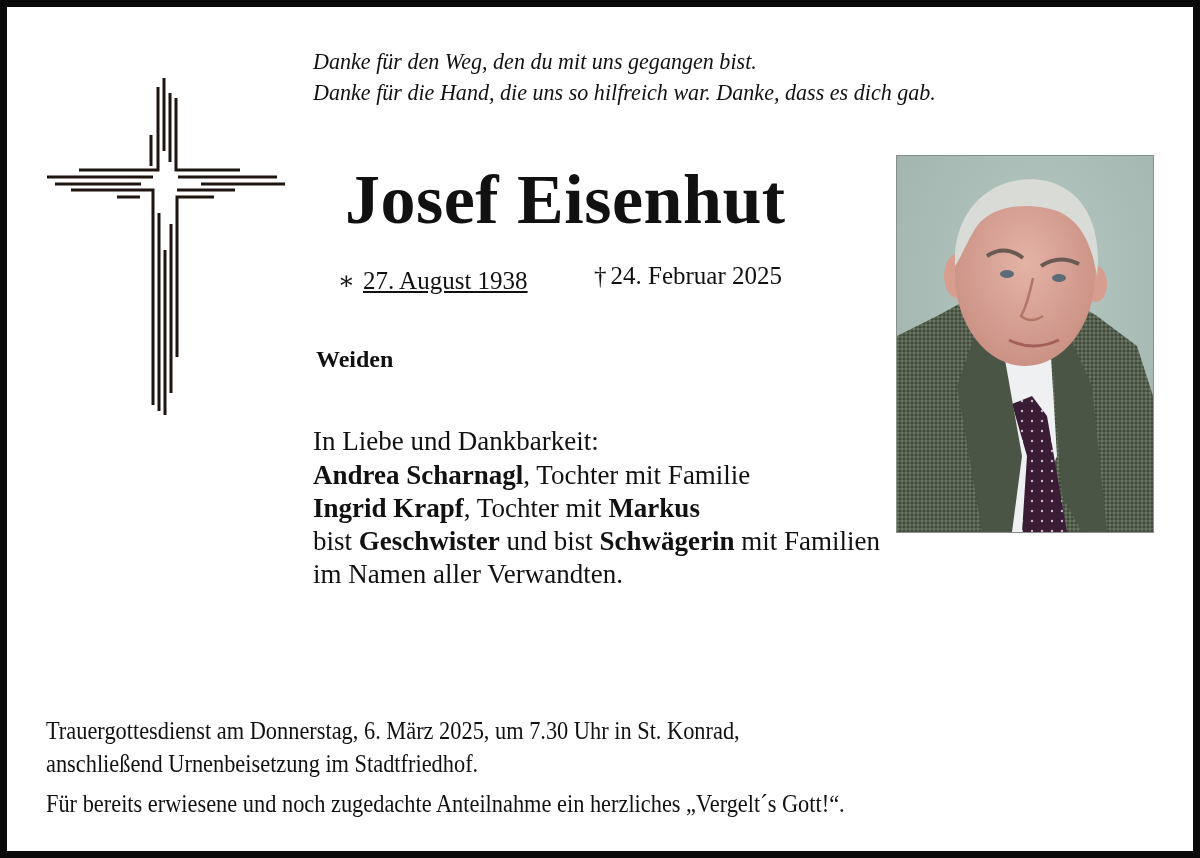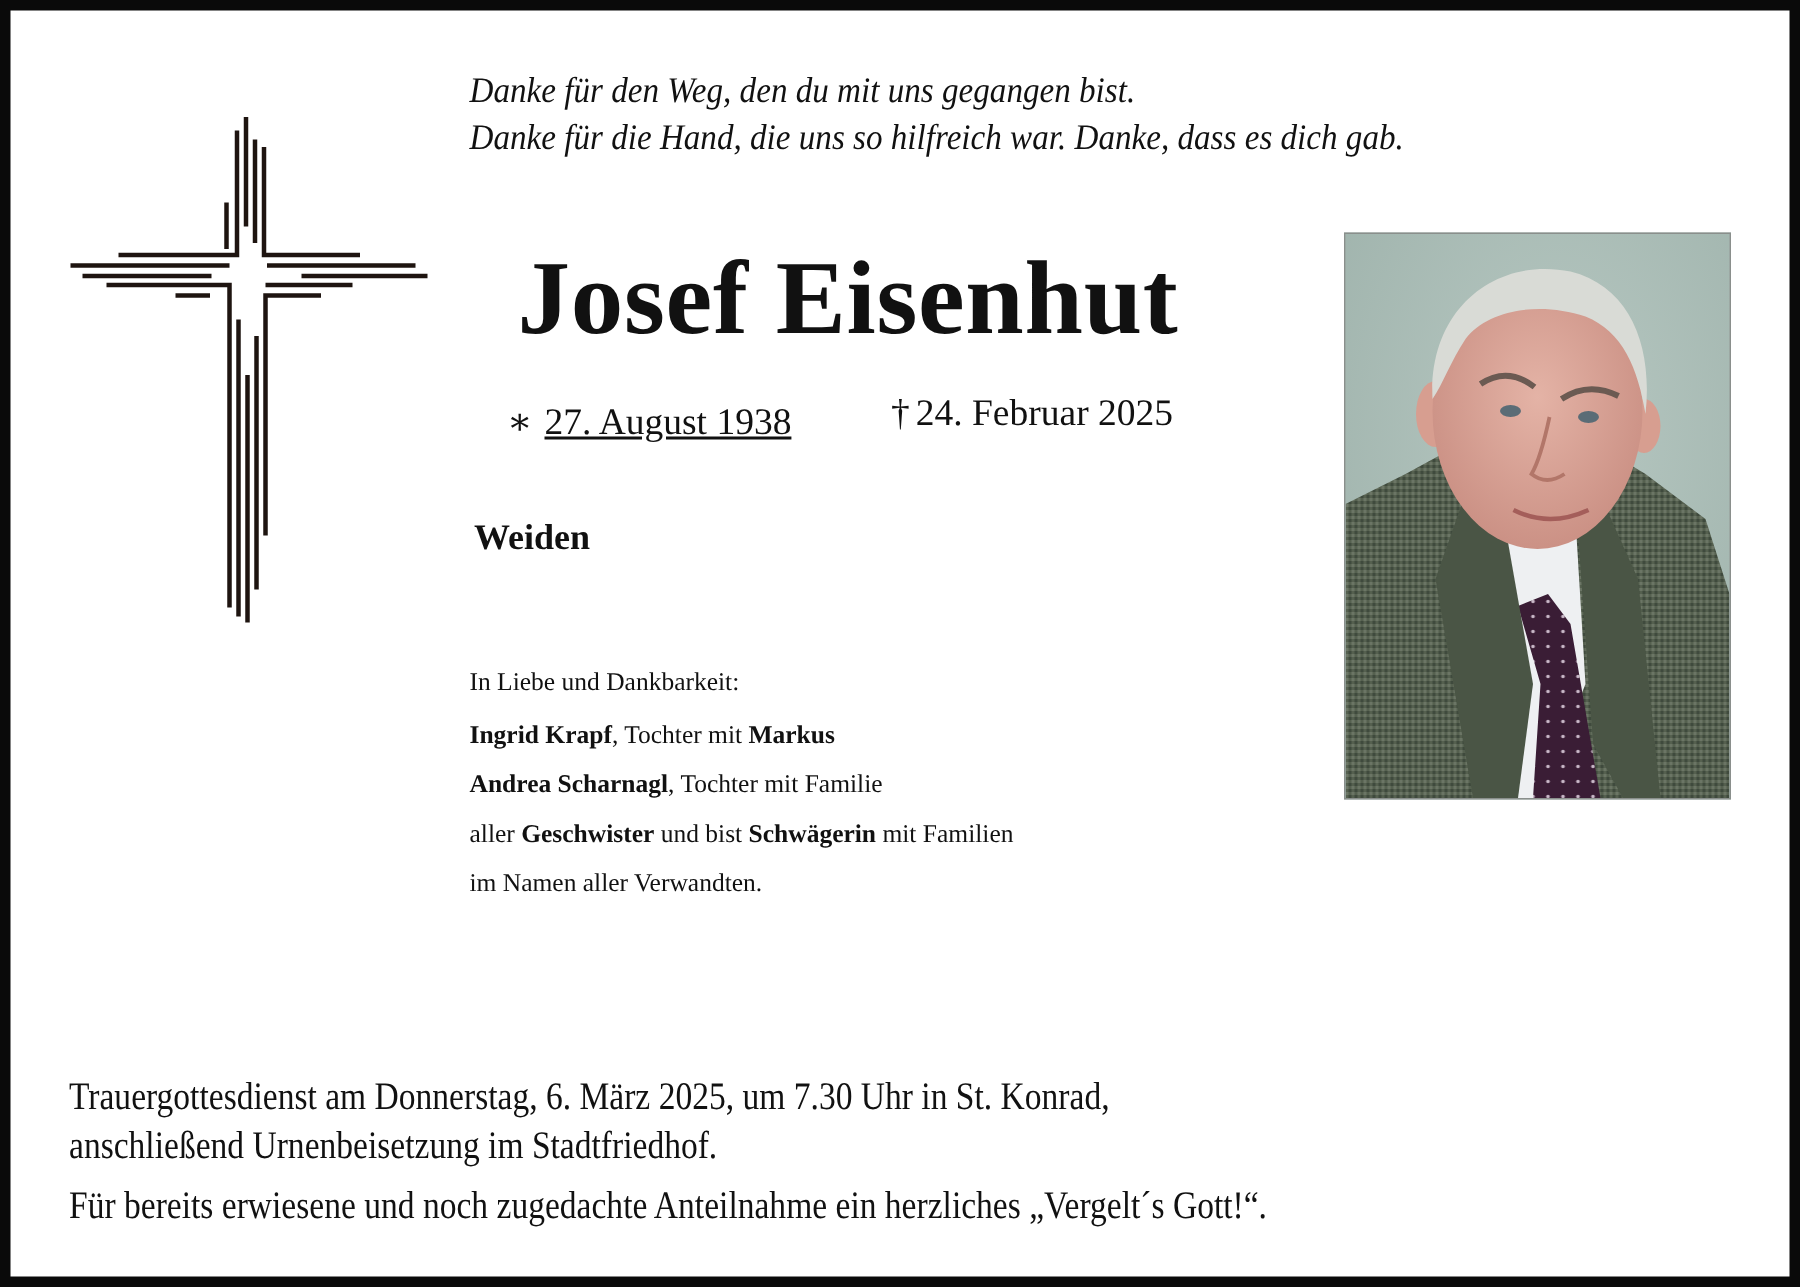--- a/index.html
+++ b/index.html
@@ -23,21 +23,21 @@
     left: 345px; top: 160px; font-size: 70px; font-weight: bold; letter-spacing: 0.5px;
   }
 
   .dates { left: 338px; top: 262px; font-size: 25px; }
   .birth { position: absolute; left: 0; top: 4px; text-decoration: underline; }
   .death { position: absolute; left: 256px; top: 0; }
   .sym { display: inline-block; margin-right: 8px; }
 
   .place { left: 300px; top: 346px; font-size: 24px; font-weight: bold; margin-left: 16px; }
 
-  .mourners { left: 313px; top: 437px; font-size: 17px; }
+  .mourners { left: 313px; top: 423px; font-size: 27px; }
   .mourners .intro { height: 36px; line-height: 36px; }
   .mourners .row { height: 33px; line-height: 33px; }
   .mourners b { font-weight: bold; }
 
   .photo {
     position: absolute; left: 896px; top: 155px; width: 258px; height: 378px;
     box-sizing: border-box; border: 1px solid #8a8f8c; overflow: hidden;
     background: #a9bcb5;
   }
 
@@ -91,23 +91,23 @@
   </span>
   <span class="death">
     <span class="sym" style="margin-right:4px">†</span><span>24. Februar 2025</span>
   </span>
 </div>
 
 <div class="abs serif place">Weiden</div>
 
 <div class="abs serif mourners">
   <div class="intro">In Liebe und Dankbarkeit:</div>
+  <div class="row"><b>Andrea Scharnagl</b><span>, Tochter mit Familie</span></div>
   <div class="row"><b>Ingrid Krapf</b><span>, Tochter mit </span><b>Markus</b></div>
-  <div class="row"><b>Andrea Scharnagl</b><span>, Tochter mit Familie</span></div>
-  <div class="row"><span>aller </span><b>Geschwister</b><span> und bist </span><b>Schwägerin</b><span> mit Familien</span></div>
+  <div class="row"><span>bist </span><b>Geschwister</b><span> und bist </span><b>Schwägerin</b><span> mit Familien</span></div>
   <div class="row"><span>im Namen aller Verwandten.</span></div>
 </div>
 
 <div class="photo" title="Portrait photo of Josef Eisenhut">
   <svg width="256" height="376" viewBox="0 0 256 376">
     <defs>
       <radialGradient id="bg" cx="0.55" cy="0.35" r="0.8">
         <stop offset="0" stop-color="#b7c8c2"></stop>
         <stop offset="1" stop-color="#9db1aa"></stop>
       </radialGradient>

